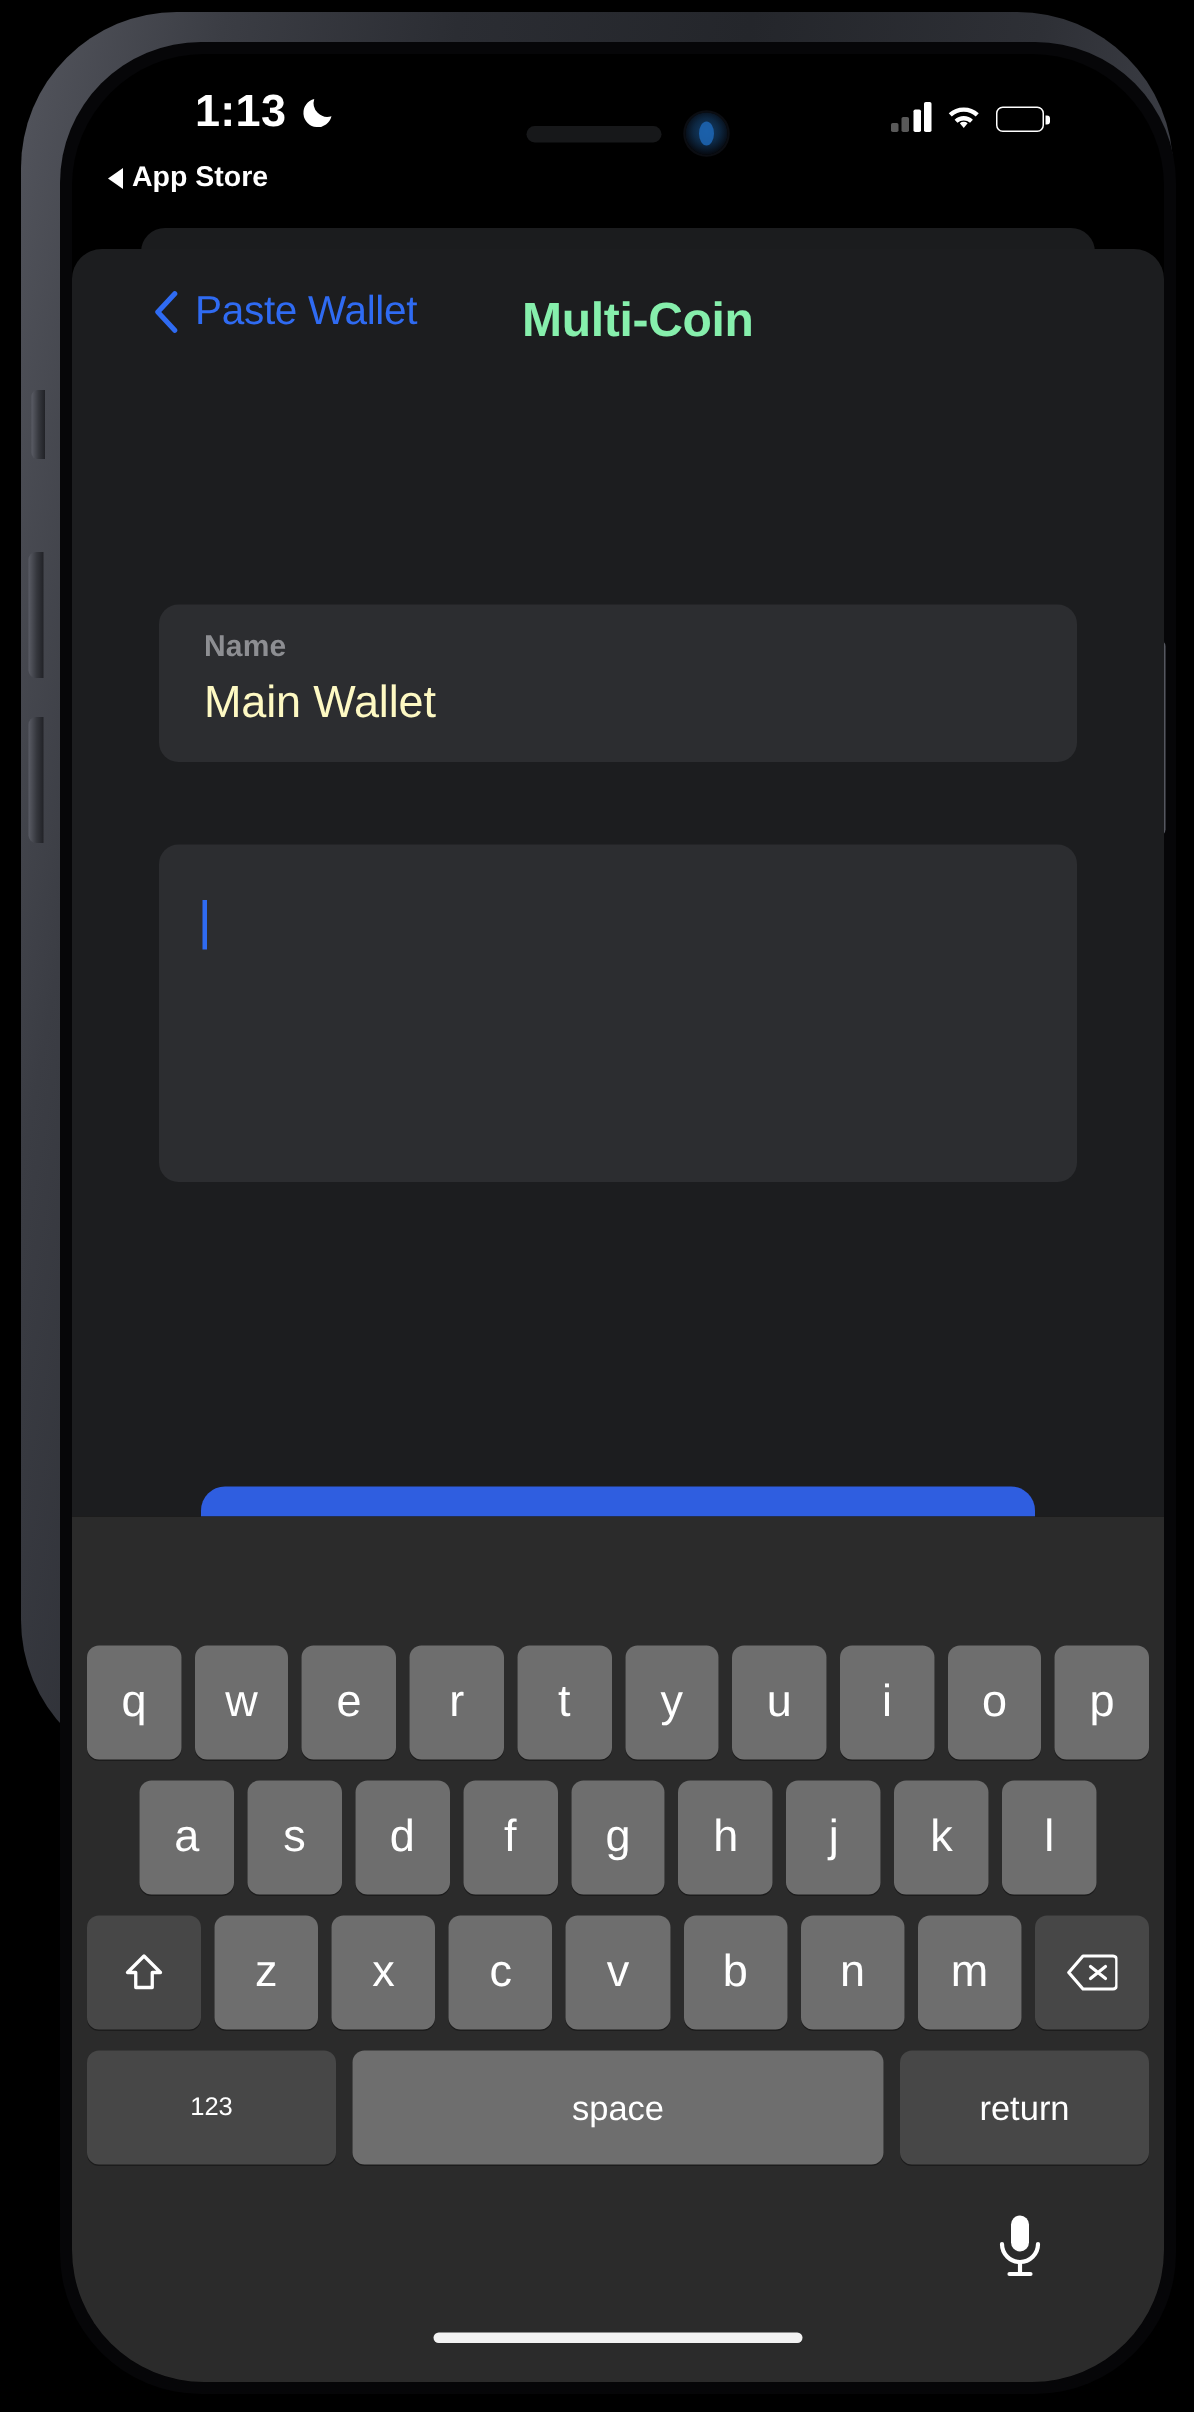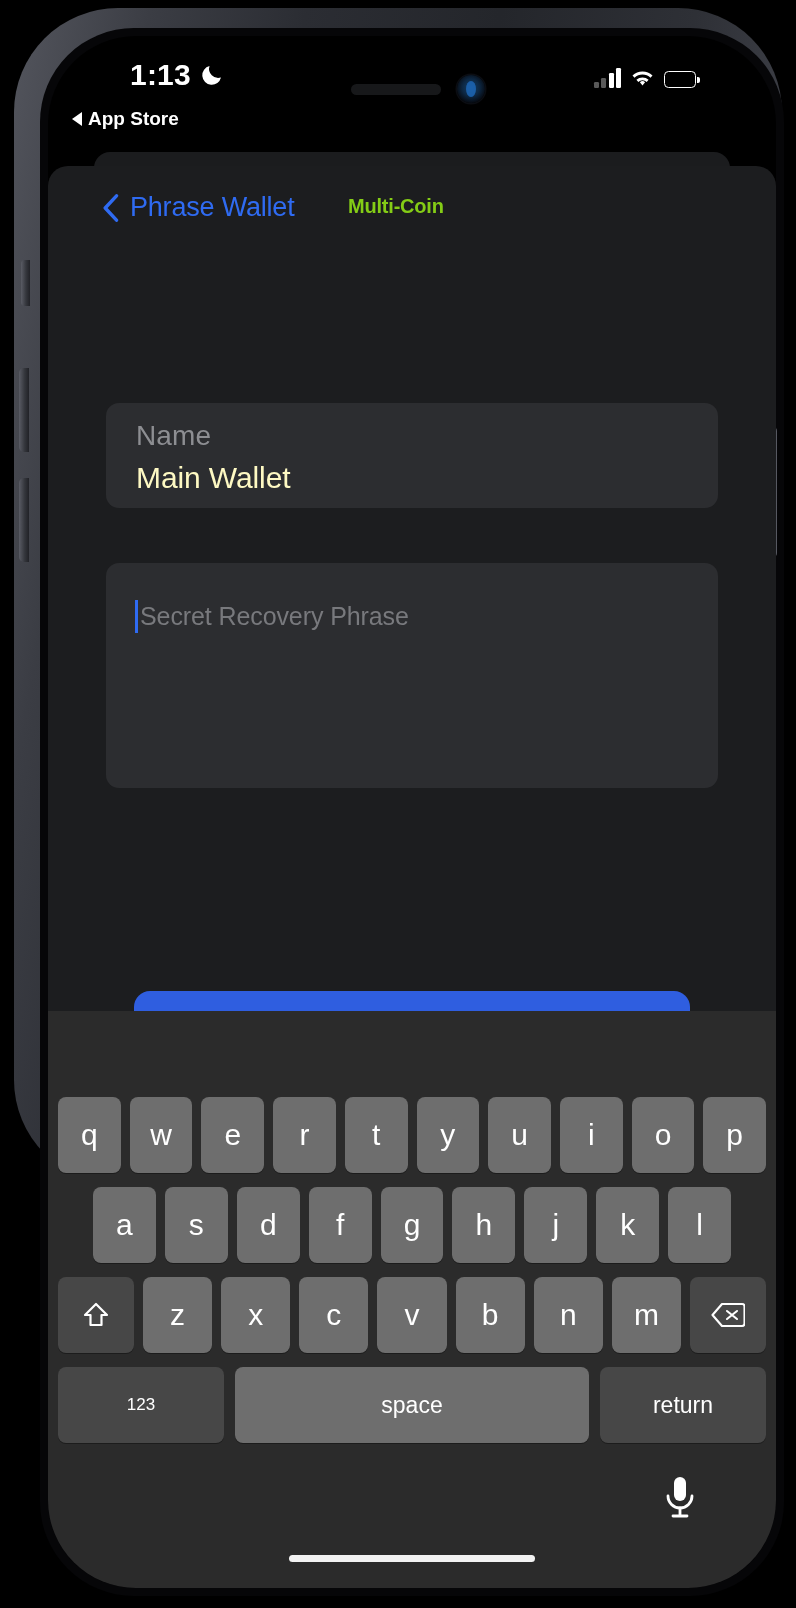--- a/index.html
+++ b/index.html
@@ -121,33 +121,33 @@
   }
   #back-button {
     position: absolute; left: 54px; top: 26px;
     display: flex; align-items: center; gap: 11px;
     color: #2f6bf2; cursor: pointer;
   }
   #chevron-left-icon { width: 17px; height: 28px; }
   #back-label { font-size: 27px; font-weight: 400; letter-spacing: -0.2px; }
   #nav-title {
     position: absolute; left: 300px; top: 29px;
-    font-size: 20px; font-weight: 700; color: #84cc16; letter-spacing: -0.2px;
+    font-size: 32px; font-weight: 700; color: #86efac; letter-spacing: -0.2px;
   }
 
   
   #form-area { position: relative; }
 
   #name-field {
     position: absolute; left: 58px; top: 147px;
     width: 612px; height: 105px;
     background: #2c2d30; border-radius: 13px;
     padding: 17px 30px 0 30px;
   }
-  #name-label { font-size: 28px; color: #8d8e92; letter-spacing: .1px; }
+  #name-label { font-size: 20px; color: #8d8e92; letter-spacing: .1px; font-weight: bold; }
   #name-value { font-size: 30px; color: #fef9c3; margin-top: 9px; letter-spacing: -.1px; }
 
   #phrase-field {
     position: absolute; left: 58px; top: 307px;
     width: 612px; height: 225px;
     background: #2c2d30; border-radius: 13px;
   }
   #phrase-placeholder-row {
     position: absolute; left: 29px; top: 37px;
     display: flex; align-items: center;
@@ -264,36 +264,35 @@
 
     <div id="sheet-behind"></div>
 
     <div id="app-sheet">
 
       <div id="nav-bar">
         <div id="back-button">
           <svg id="chevron-left-icon" viewBox="0 0 17 28">
             <path d="M14.5 1.8 3.2 14l11.3 12.2" stroke="#2f6bf2" stroke-width="3.4" fill="none" stroke-linecap="round" stroke-linejoin="round"></path>
           </svg>
-          <span id="back-label">Phrase Wallet</span>
+          <span id="back-label">Paste Wallet</span>
         </div>
         <div id="nav-title">Multi-Coin</div>
       </div>
 
       <div id="form-area">
 
         <div id="name-field">
           <div id="name-label">Name</div>
           <div id="name-value">Main Wallet</div>
         </div>
 
         <div id="phrase-field">
           <div id="phrase-placeholder-row">
             <span id="text-caret"></span>
-            <span id="phrase-placeholder">Secret Recovery Phrase</span>
           </div>
 
         </div>
 
         <div id="import-button">
           
         </div>
       </div>
     </div>
 

